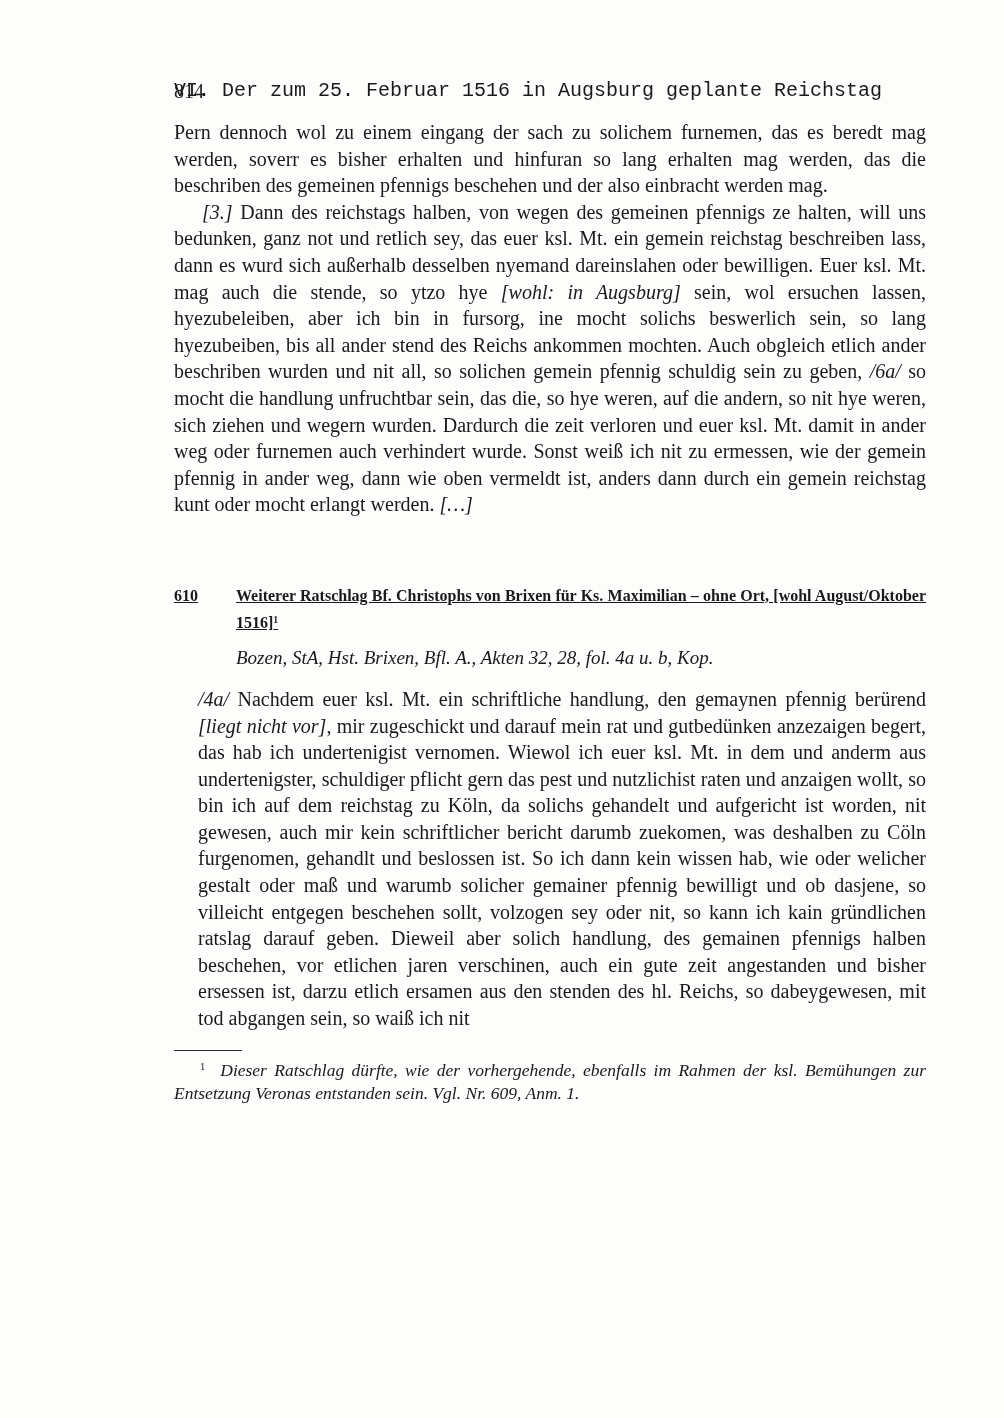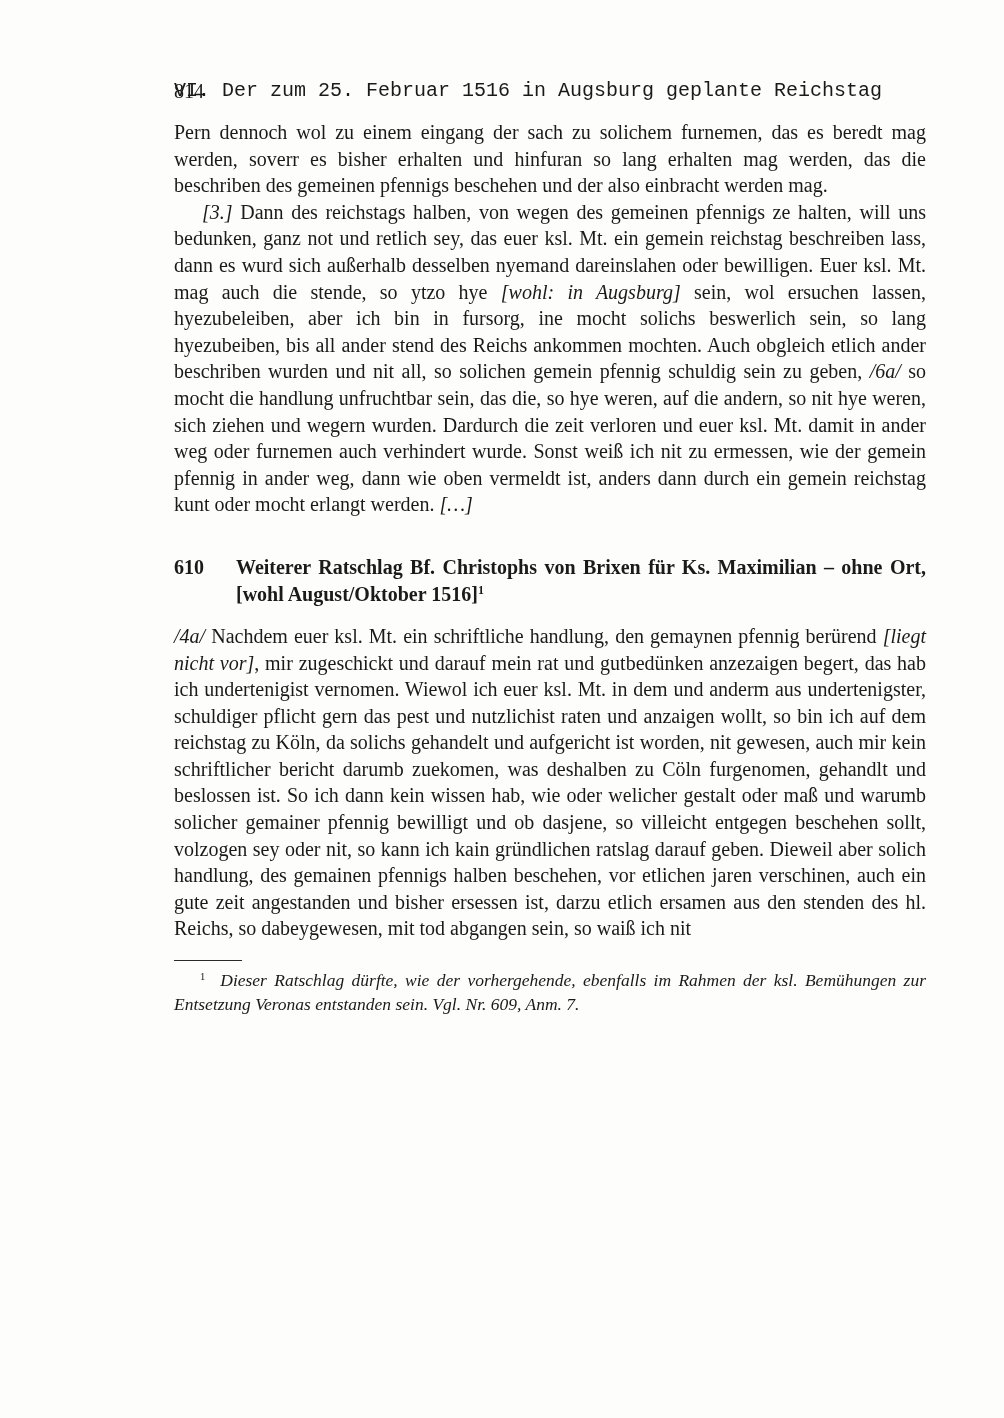--- a/index.html
+++ b/index.html
@@ -42,24 +42,25 @@
   sup {
     font-size: 60%;
     line-height: 0;
     vertical-align: baseline;
     position: relative;
     top: -0.55em;
   }
 
   .entry-head {
     display: flex;
-    margin-top: 36px;
+    margin-top: 64px;
     font-weight: bold;
-    font-size: 20px;
+    font-size: 16px;
     line-height: 27px;
+    text-decoration: underline;
   }
   .entry-num { width: 62px; flex: none; }
   .entry-title { flex: 1; text-align: justify; }
 
   .entry-summary {
     margin: 21px 0 0 62px;
     font-style: italic;
     font-size: 20px;
     line-height: 26.6px;
     text-align: justify;
@@ -68,20 +69,21 @@
     margin: 9px 0 0 62px;
     font-style: italic;
     font-size: 19px;
     line-height: 26px;
   }
   .entry-text {
     margin-top: 15px;
     font-size: 20px;
     line-height: 26.6px;
     text-align: justify;
+    margin-left: 24px;
   }
 
   .footnote { margin-top: 18px; }
   .fn-rule {
     width: 68px;
     height: 0;
     border-top: 1.5px solid #2a2a2a;
     margin: 0 0 8px 0;
   }
   .fn-text {
@@ -105,22 +107,23 @@
 
     <p class="body-par first"><span>Pern dennoch wol zu einem eingang der sach zu solichem furnemen, das es beredt mag werden, soverr es bisher erhalten und hinfuran so lang erhalten mag werden, das die beschriben des gemeinen pfennigs beschehen und der also einbracht werden mag.</span></p>
     <p class="body-par indented"><span class="italic">[3.]</span><span> Dann des reichstags halben, von wegen des gemeinen pfennigs ze halten, will uns bedunken, ganz not und retlich sey, das euer ksl. Mt. ein gemein reichstag beschreiben lass, dann es wurd sich außerhalb desselben nyemand dareinslahen oder bewilligen. Euer ksl. Mt. mag auch die stende, so ytzo hye </span><span class="italic">[wohl: in Augsburg]</span><span> sein, wol ersuchen lassen, hyezubeleiben, aber ich bin in fursorg, ine mocht solichs beswerlich sein, so lang hyezubeiben, bis all ander stend des Reichs ankommen mochten. Auch obgleich etlich ander beschriben wurden und nit all, so solichen gemein pfennig schuldig sein zu geben, </span><span class="italic">/6a/</span><span> so mocht die handlung unfruchtbar sein, das die, so hye weren, auf die andern, so nit hye weren, sich ziehen und wegern wurden. Dardurch die zeit verloren und euer ksl. Mt. damit in ander weg oder furnemen auch verhindert wurde. Sonst weiß ich nit zu ermessen, wie der gemein pfennig in ander weg, dann wie oben vermeldt ist, anders dann durch ein gemein reichstag kunt oder mocht erlangt werden. </span><span class="italic">[…]</span></p>
 
     <div class="entry-head">
       <div class="entry-num">610</div>
       <div class="entry-title"><span>Weiterer Ratschlag Bf. Christophs von Brixen für Ks. Maximilian – ohne Ort, [wohl August/Oktober 1516]</span><sup>1</sup></div>
     </div>
 
 
+    <div class="entry-source">Bozen, StA, Hst. Brixen, Bfl. A., Akten 32, 28, fol. 4a u. b, Kop.</div>
 
     <div class="entry-text"><span class="italic">/4a/</span><span> Nachdem euer ksl. Mt. ein schriftliche handlung, den gemaynen pfennig berürend </span><span class="italic">[liegt nicht vor]</span><span>, mir zugeschickt und darauf mein rat und gutbedünken anzezaigen begert, das hab ich undertenigist vernomen. Wiewol ich euer ksl. Mt. in dem und anderm aus undertenigster, schuldiger pflicht gern das pest und nutzlichist raten und anzaigen wollt, so bin ich auf dem reichstag zu Köln, da solichs gehandelt und aufgericht ist worden, nit gewesen, auch mir kein schriftlicher bericht darumb zuekomen, was deshalben zu Cöln furgenomen, gehandlt und beslossen ist. So ich dann kein wissen hab, wie oder welicher gestalt oder maß und warumb solicher gemainer pfennig bewilligt und ob dasjene, so villeicht entgegen beschehen sollt, volzogen sey oder nit, so kann ich kain gründlichen ratslag darauf geben. Dieweil aber solich handlung, des gemainen pfennigs halben beschehen, vor etlichen jaren verschinen, auch ein gute zeit angestanden und bisher ersessen ist, darzu etlich ersamen aus den stenden des hl. Reichs, so dabeygewesen, mit tod abgangen sein, so waiß ich nit</span></div>
 
     <div class="footnote">
       <div class="fn-rule"></div>
-      <div class="fn-text"><sup>1</sup><span class="italic">Dieser Ratschlag dürfte, wie der vorhergehende, ebenfalls im Rahmen der ksl. Bemühungen zur Entsetzung Veronas entstanden sein. Vgl. Nr. 609, Anm. 7.</span></div>
+      <div class="fn-text"><sup>1</sup><span class="italic">Dieser Ratschlag dürfte, wie der vorhergehende, ebenfalls im Rahmen der ksl. Bemühungen zur Entsetzung Veronas entstanden sein. Vgl. Nr. 609, Anm. 1.</span></div>
     </div>
 
   </div>
 </div>
 
 </body></html>

